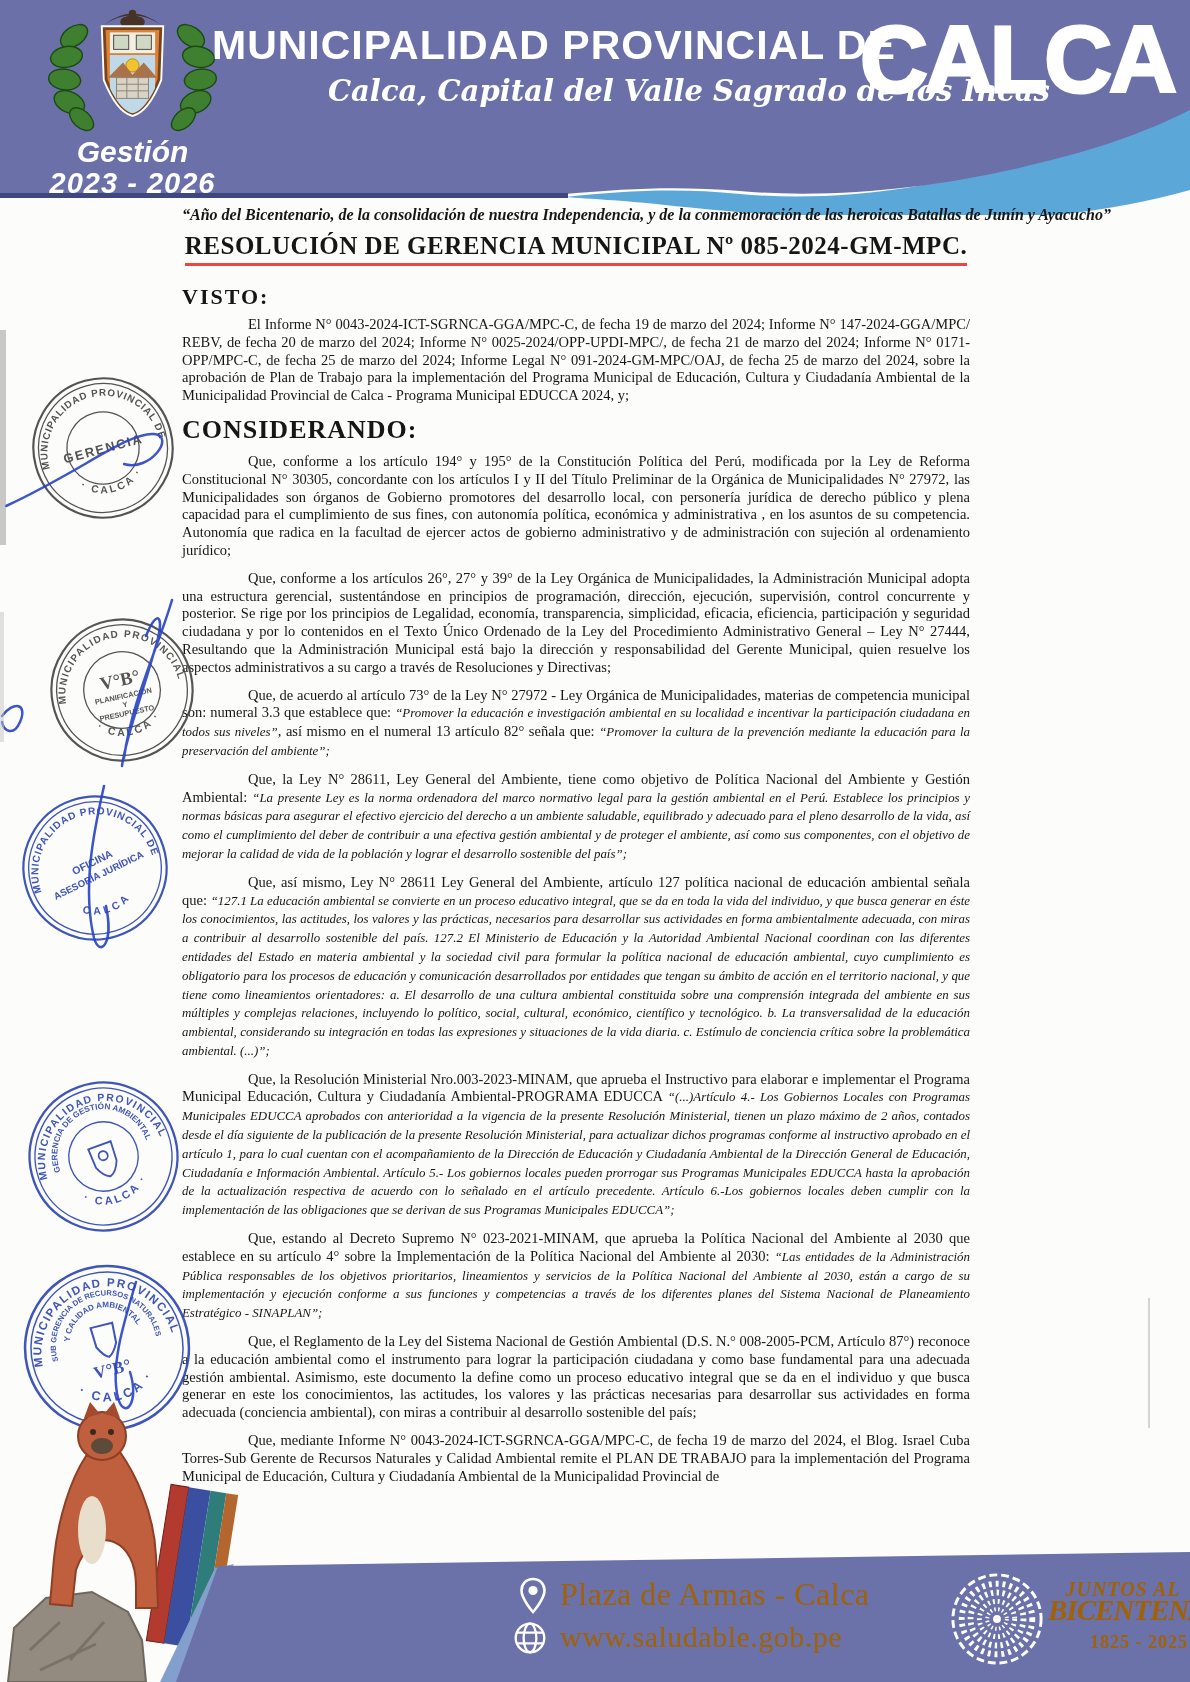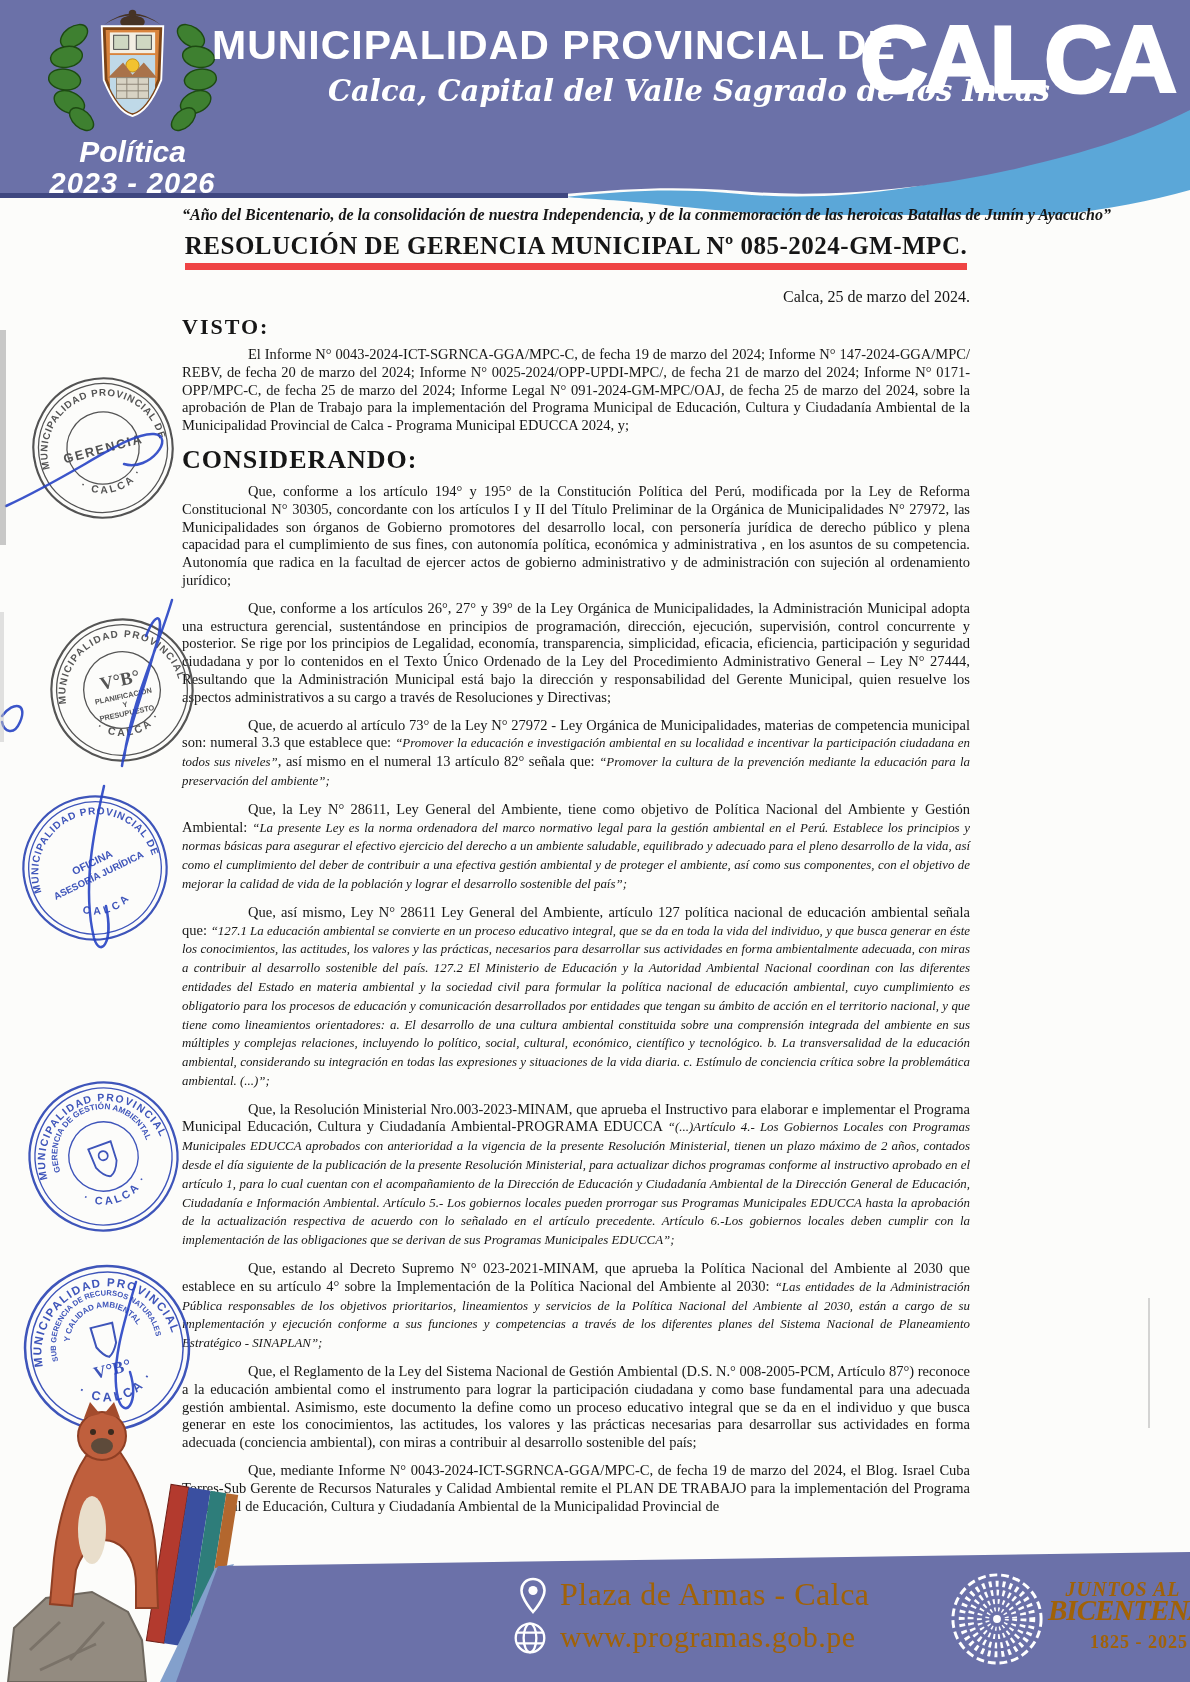--- a/index.html
+++ b/index.html
@@ -19,21 +19,21 @@
   .gestion{position:absolute;left:30px;top:136px;width:205px;text-align:center;color:#fff;
            font-family:"Liberation Sans",sans-serif;font-style:italic;font-weight:700;line-height:1.05;}
   .gestion .l1{font-size:30px;}
   .gestion .l2{font-size:29px;letter-spacing:1px;}
 
   
   .doc{position:absolute;left:182px;top:206px;width:788px;}
   .quote{font-size:16px;font-weight:700;font-style:italic;text-align:center;white-space:nowrap;margin:0 0 8px;}
   .title-wrap{text-align:center;margin:0 0 18px;}
   .title-wrap span{display:inline-block;font-size:25px;font-weight:700;letter-spacing:.5px;
-                   border-bottom:7px solid #ef4444;padding-bottom:3px;}
+                   border-bottom:3px solid #ef4444;padding-bottom:3px;}
   .dateline{text-align:right;font-size:16px;margin:0 0 8px;}
   .h-visto{font-size:22px;font-weight:700;letter-spacing:2px;margin:0 0 6px;}
   .h-cons{font-size:26px;font-weight:700;letter-spacing:1px;margin:0 0 8px;}
   .para{font-size:14.5px;line-height:17.8px;text-align:justify;text-indent:66px;margin:0 0 10px;}
   .q{font-style:italic;font-size:12.9px;}
 
   
   .stamp{position:absolute;opacity:.92;}
   .sig-layer{position:absolute;left:0;top:0;width:1190px;height:1682px;pointer-events:none;}
 
@@ -98,35 +98,34 @@
         <rect x="104" y="31" width="16" height="15" fill="#cfd8c2" stroke="#444" stroke-width="1"></rect>
         <rect x="76" y="52" width="48" height="62" fill="#bfd9e8"></rect>
         <circle cx="100" cy="63" r="7" fill="#f2c230" stroke="#c08a10"></circle>
         <path d="M74,76 L90,60 L100,73 L112,60 L126,76 Z" fill="#a9724a"></path>
         <rect x="83" y="76" width="34" height="22" fill="#d8d3c4" stroke="#8a8374"></rect>
         <path d="M83,83 H117 M83,90 H117 M94,76 V98 M106,76 V98" stroke="#8a8374" stroke-width="1" fill="none"></path>
       </g>
     </svg>
 
     <div class="gestion">
-      <div class="l1">Política</div>
+      <div class="l1">Gestión</div>
       <div class="l2">2023 - 2026</div>
     </div>
 
     <div class="org-line">MUNICIPALIDAD PROVINCIAL DE</div>
     <div class="org-name">CALCA</div>
     <div class="tagline">Calca, Capital del Valle Sagrado de los Incas</div>
   </div>
 
   <div class="doc">
     <p class="quote">“Año del Bicentenario, de la consolidación de nuestra Independencia, y de la conmemoración de las heroicas Batallas de Junín y Ayacucho”</p>
     <div class="title-wrap">
       <span>RESOLUCIÓN DE GERENCIA MUNICIPAL Nº 085-2024-GM-MPC.</span>
     </div>
-    <p class="dateline">Calca, 25 de marzo del 2024.</p>
     <p class="h-visto">VISTO:</p>
     <p class="para">El Informe N° 0043-2024-ICT-SGRNCA-GGA/MPC-C, de fecha 19 de marzo del 2024; Informe N° 147-2024-GGA/MPC/ REBV, de fecha 20 de marzo del 2024; Informe N° 0025-2024/OPP-UPDI-MPC/, de fecha 21 de marzo del 2024; Informe N° 0171-OPP/MPC-C, de fecha 25 de marzo del 2024; Informe Legal N° 091-2024-GM-MPC/OAJ, de fecha 25 de marzo del 2024, sobre la aprobación de Plan de Trabajo para la implementación del Programa Municipal de Educación, Cultura y Ciudadanía Ambiental de la Municipalidad Provincial de Calca - Programa Municipal EDUCCA 2024, y;</p>
     <p class="h-cons">CONSIDERANDO:</p>
     <div id="paras">
         <p class="para"><span>Que, conforme a los artículo 194° y 195° de la Constitución Política del Perú, modificada por la Ley de Reforma Constitucional N° 30305, concordante con los artículos I y II del Título Preliminar de la Orgánica de Municipalidades N° 27972, las Municipalidades son órganos de Gobierno promotores del desarrollo local, con personería jurídica de derecho público y plena capacidad para el cumplimiento de sus fines, con autonomía política, económica y administrativa , en los asuntos de su competencia. Autonomía que radica en la facultad de ejercer actos de gobierno administrativo y de administración con sujeción al ordenamiento jurídico;</span></p>
         <p class="para"><span>Que, conforme a los artículos 26°, 27° y 39° de la Ley Orgánica de Municipalidades, la Administración Municipal adopta una estructura gerencial, sustentándose en principios de programación, dirección, ejecución, supervisión, control concurrente y posterior. Se rige por los principios de Legalidad, economía, transparencia, simplicidad, eficacia, eficiencia, participación y seguridad ciudadana y por lo contenidos en el Texto Único Ordenado de la Ley del Procedimiento Administrativo General – Ley N° 27444, Resultando que la Administración Municipal está bajo la dirección y responsabilidad del Gerente Municipal, quien resuelve los aspectos administrativos a su cargo a través de Resoluciones y Directivas;</span></p>
         <p class="para"><span>Que, de acuerdo al artículo 73° de la Ley N° 27972 - Ley Orgánica de Municipalidades, materias de competencia municipal son: numeral 3.3 que establece que: </span><span class="q">“Promover la educación e investigación ambiental en su localidad e incentivar la participación ciudadana en todos sus niveles”</span><span>, así mismo en el numeral 13 artículo 82° señala que: </span><span class="q">“Promover la cultura de la prevención mediante la educación para la preservación del ambiente”;</span></p>
         <p class="para"><span>Que, la Ley N° 28611, Ley General del Ambiente, tiene como objetivo de Política Nacional del Ambiente y Gestión Ambiental: </span><span class="q">“La presente Ley es la norma ordenadora del marco normativo legal para la gestión ambiental en el Perú. Establece los principios y normas básicas para asegurar el efectivo ejercicio del derecho a un ambiente saludable, equilibrado y adecuado para el pleno desarrollo de la vida, así como el cumplimiento del deber de contribuir a una efectiva gestión ambiental y de proteger el ambiente, así como sus componentes, con el objetivo de mejorar la calidad de vida de la población y lograr el desarrollo sostenible del país”;</span></p>
         <p class="para"><span>Que, así mismo, Ley N° 28611 Ley General del Ambiente, artículo 127 política nacional de educación ambiental señala que: </span><span class="q">“127.1 La educación ambiental se convierte en un proceso educativo integral, que se da en toda la vida del individuo, y que busca generar en éste los conocimientos, las actitudes, los valores y las prácticas, necesarios para desarrollar sus actividades en forma ambientalmente adecuada, con miras a contribuir al desarrollo sostenible del país. 127.2 El Ministerio de Educación y la Autoridad Ambiental Nacional coordinan con las diferentes entidades del Estado en materia ambiental y la sociedad civil para formular la política nacional de educación ambiental, cuyo cumplimiento es obligatorio para los procesos de educación y comunicación desarrollados por entidades que tengan su ámbito de acción en el territorio nacional, y que tiene como lineamientos orientadores: a. El desarrollo de una cultura ambiental constituida sobre una comprensión integrada del ambiente en sus múltiples y complejas relaciones, incluyendo lo político, social, cultural, económico, científico y tecnológico. b. La transversalidad de la educación ambiental, considerando su integración en todas las expresiones y situaciones de la vida diaria. c. Estímulo de conciencia crítica sobre la problemática ambiental. (...)”;</span></p>
         <p class="para"><span>Que, la Resolución Ministerial Nro.003-2023-MINAM, que aprueba el Instructivo para elaborar e implementar el Programa Municipal Educación, Cultura y Ciudadanía Ambiental-PROGRAMA EDUCCA </span><span class="q">“(...)Artículo 4.- Los Gobiernos Locales con Programas Municipales EDUCCA aprobados con anterioridad a la vigencia de la presente Resolución Ministerial, tienen un plazo máximo de 2 años, contados desde el día siguiente de la publicación de la presente Resolución Ministerial, para actualizar dichos programas conforme al instructivo aprobado en el artículo 1, para lo cual cuentan con el acompañamiento de la Dirección de Educación y Ciudadanía Ambiental de la Dirección General de Educación, Ciudadanía e Información Ambiental. Artículo 5.- Los gobiernos locales pueden prorrogar sus Programas Municipales EDUCCA hasta la aprobación de la actualización respectiva de acuerdo con lo señalado en el artículo precedente. Artículo 6.-Los gobiernos locales deben cumplir con la implementación de las obligaciones que se derivan de sus Programas Municipales EDUCCA”;</span></p>
@@ -296,21 +295,21 @@
   </svg>
   <div class="footer-item addr">Plaza de Armas - Calca</div>
 
   <svg class="globe-ico" viewBox="0 0 34 34">
     <g fill="none" stroke="#fff" stroke-width="2.2">
       <circle cx="17" cy="17" r="13.5"></circle>
       <ellipse cx="17" cy="17" rx="6" ry="13.5"></ellipse>
       <path d="M4 12 H30 M4 22 H30"></path>
     </g>
   </svg>
-  <div class="footer-item web">www.programas.gob.pe</div>
+  <div class="footer-item web">www.saludable.gob.pe</div>
 
   <svg class="inca-ico" viewBox="0 0 100 100">
     <g fill="none" stroke="#fff">
       <circle cx="50" cy="50" r="45" stroke-width="3" stroke-dasharray="8 4"></circle>
       <circle cx="50" cy="50" r="36" stroke-width="6" stroke-dasharray="3 4"></circle>
       <circle cx="50" cy="50" r="27" stroke-width="6" stroke-dasharray="2.5 3.5"></circle>
       <circle cx="50" cy="50" r="18" stroke-width="5" stroke-dasharray="2 3"></circle>
       <circle cx="50" cy="50" r="10" stroke-width="4" stroke-dasharray="1.5 2.5"></circle>
     </g>
     <circle cx="50" cy="50" r="4" fill="#fff"></circle>

